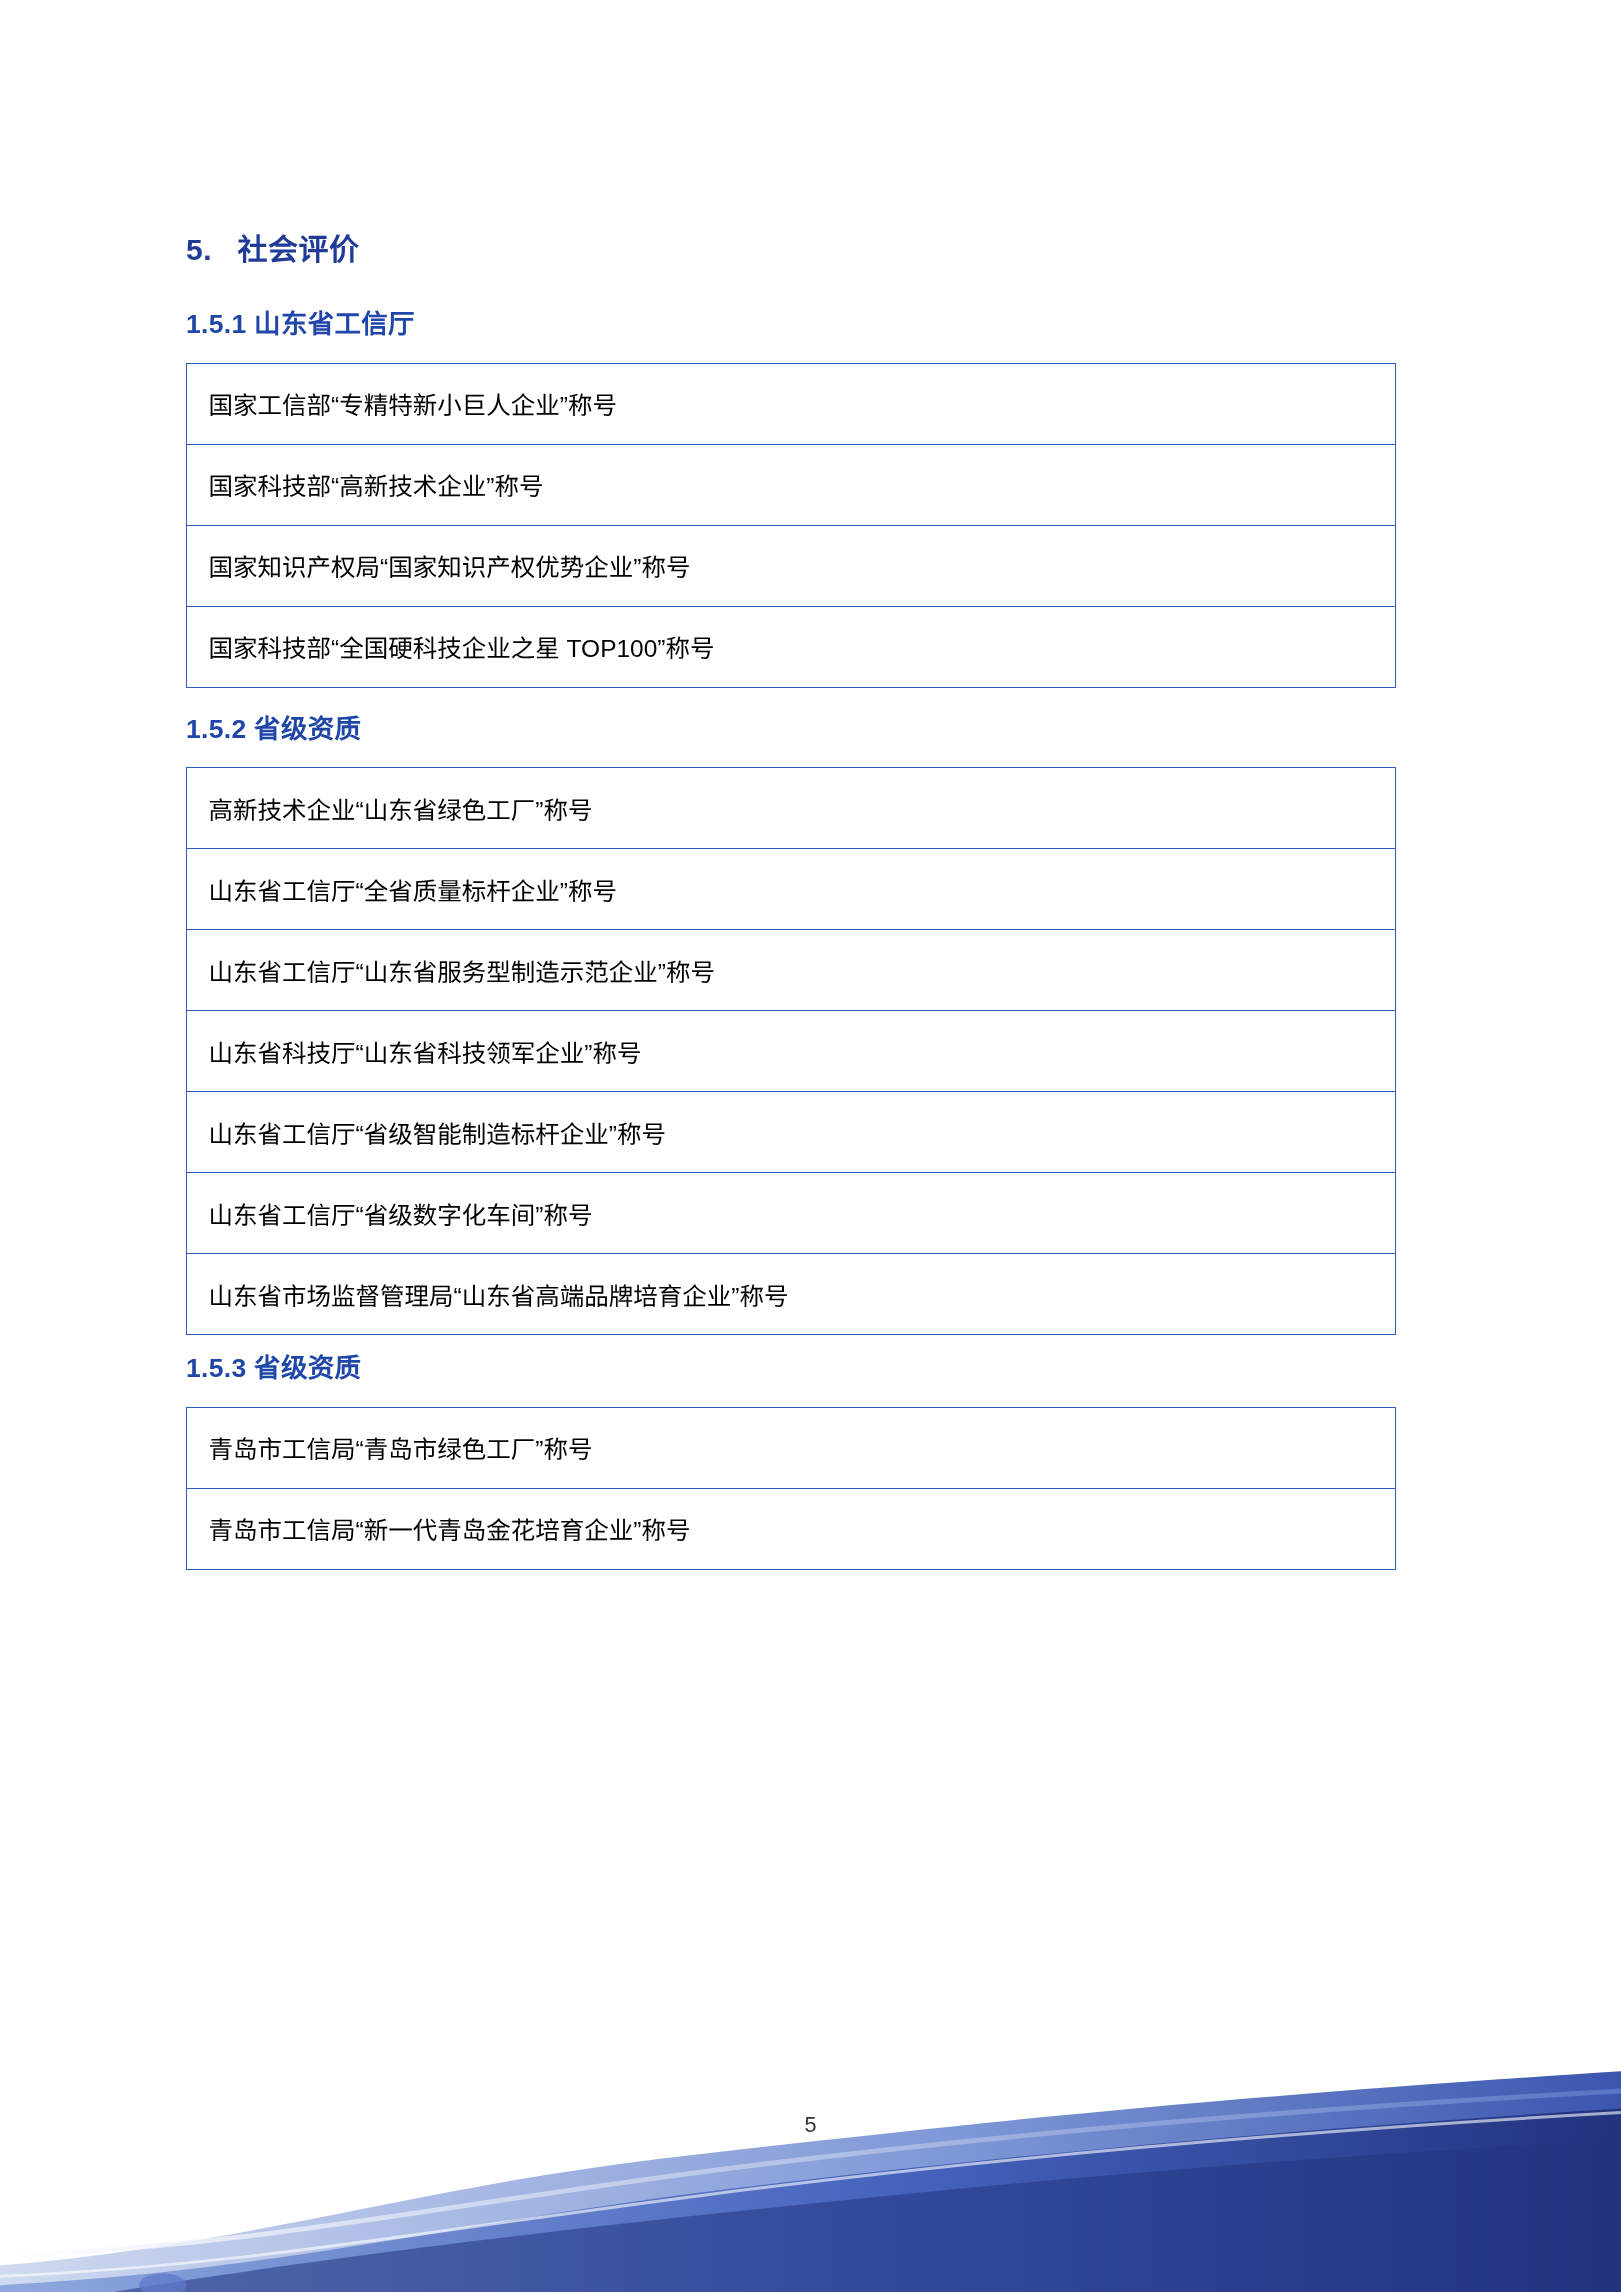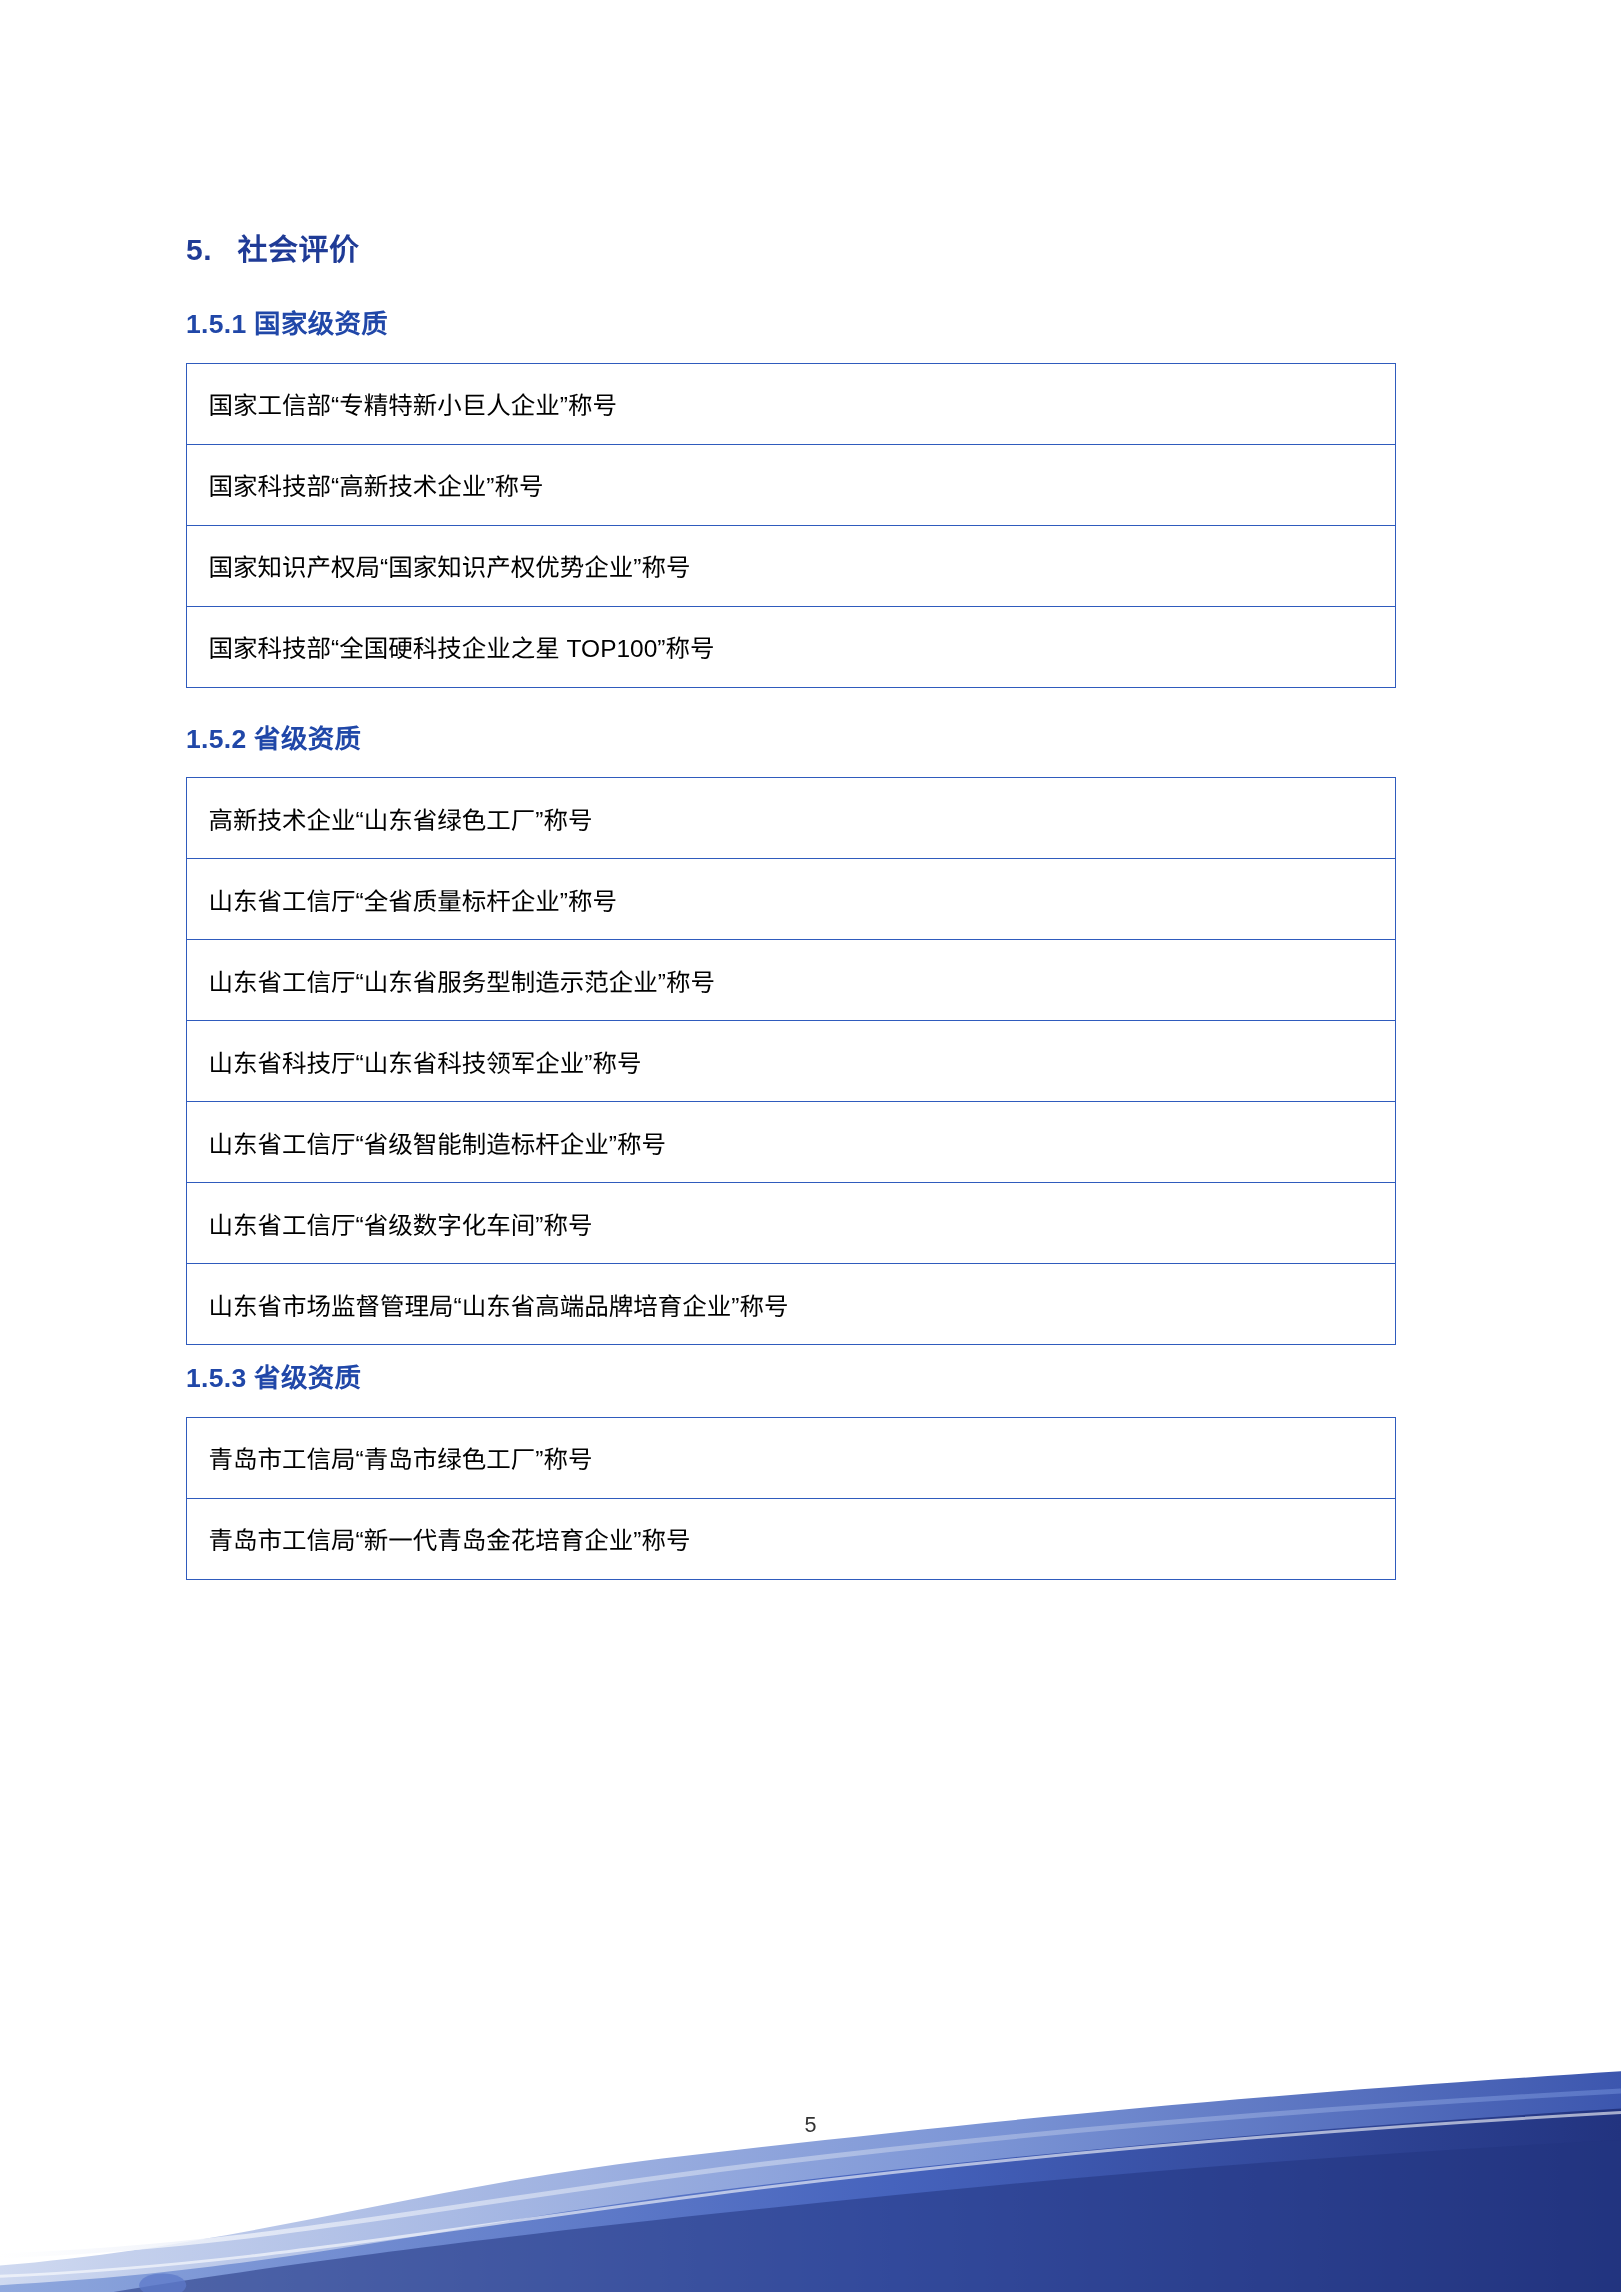--- a/index.html
+++ b/index.html
@@ -45,21 +45,21 @@
   }
 
   .h-sub {
     color: #2047a8;
     font-weight: bold;
     font-size: 26.5px;
     margin: 0 0 21.6px 0;
     letter-spacing: 0.3px;
   }
   .h-sub.spaced-top {
-    margin-top: 30px;
+    margin-top: 20px;
   }
 
   
   .boxlist {
     width: 1210px;
     margin-bottom: 11.8px;
     text-align: center;
   }
   .boxrow {
     border: 1px solid #2f5bbd;
@@ -98,21 +98,21 @@
 
 <div class="page">
 
   <div class="content">
 
     <div class="h-main">
       <span class="num">5.</span>
       <span>社会评价</span>
     </div>
 
-    <div class="h-sub">1.5.1 国家级资质</div>
+    <div class="h-sub">1.5.1 山东省工信厅</div>
     <div class="boxlist">
       <div class="boxrow">国家工信部“专精特新小巨人企业”称号</div>
       <div class="boxrow">国家科技部“高新技术企业”称号</div>
       <div class="boxrow">国家知识产权局“国家知识产权优势企业”称号</div>
       <div class="boxrow">国家科技部“全国硬科技企业之星 TOP100”称号</div>
     </div>
 
     <div class="h-sub spaced-top">1.5.2 省级资质</div>
     <div class="boxlist">
       <div class="boxrow">高新技术企业“山东省绿色工厂”称号</div>

